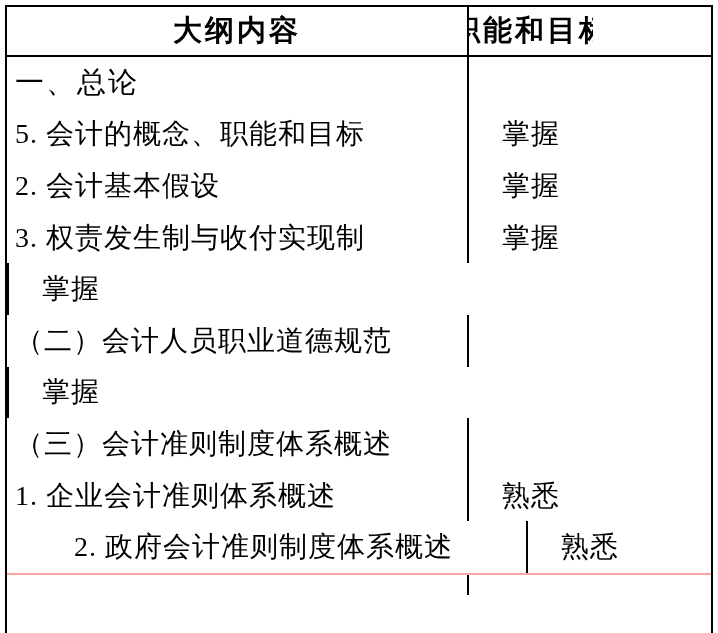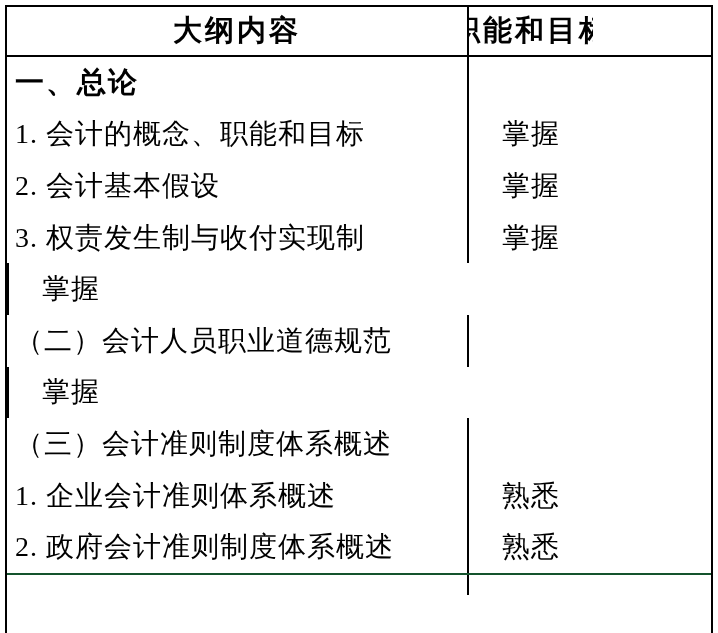--- a/index.html
+++ b/index.html
@@ -31,21 +31,22 @@
     height: 51.6px;
   }
   .row.header {
     height: 48px;
     border-bottom: 2px solid #000000;
     font-weight: bold;
     font-size: 29px;
     letter-spacing: 3px;
   }
   .row.last {
-    border-bottom: 2px solid #14532d;
+    border-bottom: 2px solid #fca5a5;
+    justify-content: center;
   }
   .row.partial {
     height: 20px; 
   }
   .cell {
     display: flex;
     align-items: center;
     box-sizing: border-box;
     overflow: hidden;
     white-space: nowrap;
@@ -63,21 +64,21 @@
   }
   .row.header .cell.c1 {
     justify-content: center;
     padding-left: 0;
   }
   .row:not(.header) .cell {
     font-size: 28px;
     letter-spacing: 1px;
   }
   .row.section .cell.c1 {
-    font-weight: bold;
+    font-weight: normal;
     font-size: 29px;
     letter-spacing: 2px;
   }
 </style>
 </head>
 <body>
 
 <div class="syllabus-table">
 
   <div class="row header">
@@ -85,21 +86,21 @@
     <div class="cell c2">职能和目标</div>
   </div>
 
   <div class="row section">
     <div class="cell c1">一、总论</div>
     <div class="cell c2"></div>
   </div>
 
 
   <div class="row item">
-    <div class="cell c1">1. 会计的概念、职能和目标</div>
+    <div class="cell c1">5. 会计的概念、职能和目标</div>
     <div class="cell c2">掌握</div>
   </div>
 
   <div class="row item">
     <div class="cell c1">2. 会计基本假设</div>
     <div class="cell c2">掌握</div>
   </div>
 
   <div class="row item">
     <div class="cell c1">3. 权责发生制与收付实现制</div>

